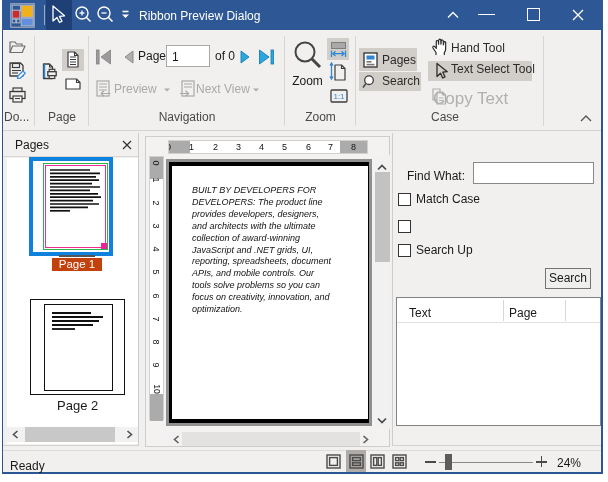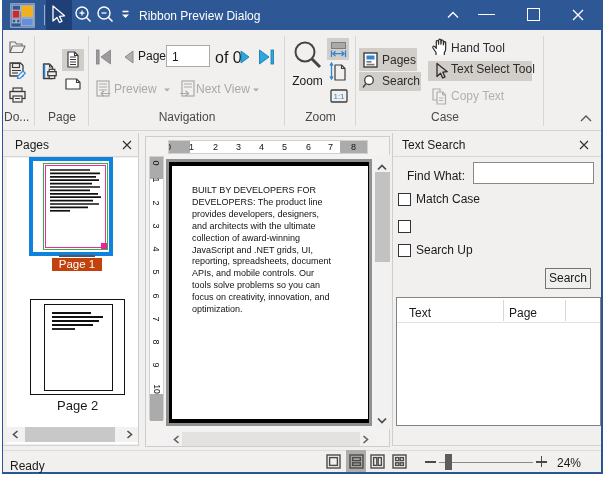--- a/index.html
+++ b/index.html
@@ -117,21 +117,21 @@
 <svg class="abs" style="left:95px;top:49px;" width="18" height="16" viewBox="0 0 18 16">
   <rect x="1.5" y="1" width="2.6" height="14" fill="#9b9b9b" stroke="#818181" stroke-width="0.8"></rect>
   <path d="M15.5 1 L15.5 15 L6 8 Z" fill="#9b9b9b" stroke="#818181" stroke-width="0.8"></path>
 </svg>
 <svg class="abs" style="left:122px;top:50px;" width="14" height="14" viewBox="0 0 14 14">
   <path d="M11 1 L11 13 L3 7 Z" fill="#b0b0b0" stroke="#848484" stroke-width="0.9"></path>
 </svg>
 <div class="abs" style="left:138px;top:49px;font-size:12px;color:#1a1a1a;">Page</div>
 <div class="abs" style="left:166px;top:45px;width:44px;height:22px;background:#fff;border:1px solid #a9a9a9;"></div>
 <div class="abs" style="left:172px;top:50px;font-size:12px;color:#1a1a1a;">1</div>
-<div class="abs" style="left:215px;top:49px;font-size:16px;color:#1a1a1a;">of 0</div>
+<div class="abs" style="left:215px;top:49px;font-size:12px;color:#1a1a1a;">of 0</div>
 <svg class="abs" style="left:238px;top:50px;" width="14" height="14" viewBox="0 0 14 14">
   <path d="M3 1 L3 13 L11 7 Z" fill="#29a8e0" stroke="#1b7db0" stroke-width="0.9"></path>
 </svg>
 <svg class="abs" style="left:257px;top:49px;" width="20" height="16" viewBox="0 0 20 16">
   <path d="M2.5 1 L2.5 15 L12 8 Z" fill="#29a8e0" stroke="#1b7db0" stroke-width="0.9"></path>
   <rect x="14" y="1" width="2.6" height="14" fill="#29a8e0" stroke="#1b7db0" stroke-width="0.8"></rect>
 </svg>
 <svg class="abs" style="left:96px;top:80px;" width="16" height="18" viewBox="0 0 16 18">
   <rect x="1" y="1" width="12" height="15" fill="none" stroke="#a9a9a9" stroke-width="1.2"></rect>
   <line x1="3" y1="4" x2="11" y2="4" stroke="#a9a9a9" stroke-width="1"></line>
@@ -195,21 +195,21 @@
   <path d="M4 1.5 L4 14.5 L7.5 11.2 L9.7 16 L12 14.8 L9.8 10.2 L14.3 9.7 Z" fill="none" stroke="#2b2b2b" stroke-width="1.3" stroke-linejoin="round"></path>
 </svg>
 <div class="abs" style="left:451px;top:62px;font-size:12px;color:#2b2b2b;text-align:center;">Text Select Tool</div>
 <svg class="abs" style="left:432px;top:88px;" width="16" height="17" viewBox="0 0 16 17">
   <path d="M1 1 L8 1 L8 12 L1 12 Z" fill="#f1f0ee" stroke="#adadad" stroke-width="1.2"></path>
   <path d="M5 4 L10.5 4 L13.5 7 L13.5 16 L5 16 Z" fill="#f1f0ee" stroke="#adadad" stroke-width="1.2" stroke-linejoin="round"></path>
   <path d="M10.5 4 L10.5 7 L13.5 7" fill="none" stroke="#adadad" stroke-width="1"></path>
   <line x1="7" y1="10" x2="11.5" y2="10" stroke="#adadad" stroke-width="0.9"></line>
   <line x1="7" y1="12.5" x2="11.5" y2="12.5" stroke="#adadad" stroke-width="0.9"></line>
 </svg>
-<div class="abs" style="left:451px;top:89px;font-size:12px;color:#b0b0b0;text-align:right;">Copy Text</div>
+<div class="abs" style="left:433px;top:89px;font-size:17px;color:#b0b0b0;text-align:right;">Copy Text</div>
 
 <div class="abs" style="left:3px;top:133px;width:136px;height:313px;background:#f1f0ee;border-right:1px solid #cfcdcb;border-bottom:1px solid #d5d3d1;">
   <div style="position:absolute;left:0;top:0;width:100%;height:24px;border-bottom:1px solid #d9d7d5;">
     <div style="position:absolute;left:12px;top:5px;font-size:12px;color:#1a1a1a;">Pages</div>
     <svg style="position:absolute;left:118px;top:6px;" width="12" height="12" viewBox="0 0 12 12">
         <path d="M2 2 L10 10 M10 2 L2 10" stroke="#333" stroke-width="1.2"></path>
       </svg>
   </div>
   <div style="position:absolute;left:4px;top:25px;width:131px;height:286px;background:#fff;"></div>
 
@@ -290,21 +290,21 @@
     <span style="position:absolute;left:3px;top:64px;transform:rotate(90deg);">3</span>
     <span style="position:absolute;left:3px;top:87px;transform:rotate(90deg);">4</span>
     <span style="position:absolute;left:3px;top:110px;transform:rotate(90deg);">5</span>
     <span style="position:absolute;left:3px;top:134px;transform:rotate(90deg);">6</span>
     <span style="position:absolute;left:3px;top:157px;transform:rotate(90deg);">7</span>
     <span style="position:absolute;left:3px;top:180px;transform:rotate(90deg);">8</span>
     <span style="position:absolute;left:3px;top:203px;transform:rotate(90deg);">9</span>
     <span style="position:absolute;left:2px;top:227px;transform:rotate(90deg);font-size:8.5px;">10</span>
   </div>
 
-  <div style="position:absolute;left:20px;top:22px;width:206px;height:267px;background:#8f8f8f;">
+  <div style="position:absolute;left:20px;top:22px;width:206px;height:267px;background:#8f8f8f;font-style:italic;">
     <div style="position:absolute;left:3px;top:3px;right:3px;bottom:3px;background:#000;"></div>
     <div style="position:absolute;left:6px;top:6.5px;right:4.5px;bottom:7px;background:#fff;"></div>
     <div style="position:absolute;left:26px;top:26px;width:170px;font-size:9px;line-height:11.9px;color:#111;white-space:nowrap;">BUILT BY DEVELOPERS FOR<br>DEVELOPERS: The product line<br>provides developers, designers,<br>and architects with the ultimate<br>collection of award-winning<br>JavaScript and .NET grids, UI,<br>reporting, spreadsheets, document<br>APIs, and mobile controls. Our<br>tools solve problems so you can<br>focus on creativity, innovation, and<br>optimization.</div>
   </div>
 
   <div style="position:absolute;left:229px;top:18px;width:15px;height:274px;background:#f1f1f1;">
     <svg style="position:absolute;left:2px;top:8px;" width="10" height="9" viewBox="0 0 10 9">
         <path d="M1 6.5 L5 2.5 L9 6.5" fill="none" stroke="#4a4a4a" stroke-width="1.7"></path>
       </svg>
     <div style="position:absolute;left:0;top:17px;width:15px;height:90px;background:#c2c2c2;"></div>
@@ -317,26 +317,20 @@
     <svg style="position:absolute;left:5px;top:3px;" width="9" height="9" viewBox="0 0 9 9">
         <path d="M6.5 1 L2.5 4.5 L6.5 8" fill="none" stroke="#5f5f5f" stroke-width="1.6"></path>
       </svg>
     <div style="position:absolute;left:15px;top:0;width:178px;height:14px;background:#e3e2e0;"></div>
     <svg style="position:absolute;right:5px;top:3px;" width="9" height="9" viewBox="0 0 9 9">
         <path d="M2.5 1 L6.5 4.5 L2.5 8" fill="none" stroke="#5f5f5f" stroke-width="1.6"></path>
       </svg>
   </div>
 </div>
 <div class="abs" style="left:392px;top:133px;width:209px;height:313px;background:#f1f0ee;border-left:1px solid #cfcdcb;border-bottom:1px solid #d5d3d1;">
-  <div style="position:absolute;left:0;top:0;width:100%;height:24px;border-bottom:1px solid #d9d7d5;">
-    <div style="position:absolute;left:9px;top:5px;font-size:12px;color:#1a1a1a;">Text Search</div>
-    <svg style="position:absolute;right:11px;top:6px;" width="12" height="12" viewBox="0 0 12 12">
-        <path d="M2 2 L10 10 M10 2 L2 10" stroke="#333" stroke-width="1.2"></path>
-      </svg>
-  </div>
   <div style="position:absolute;left:14px;top:36px;font-size:12px;color:#1a1a1a;">Find What:</div>
   <div style="position:absolute;left:80px;top:29px;width:121px;height:22px;background:#fff;border:1px solid #898989;"></div>
   <div style="position:absolute;left:5px;top:60px;width:13px;height:13px;background:#fff;border:1px solid #333;"></div>
   <div style="position:absolute;left:23px;top:59px;font-size:12px;color:#1a1a1a;">Match Case</div>
   <div style="position:absolute;left:5px;top:87px;width:13px;height:13px;background:#fff;border:1px solid #333;"></div>
   <div style="position:absolute;left:5px;top:111px;width:13px;height:13px;background:#fff;border:1px solid #333;"></div>
   <div style="position:absolute;left:23px;top:110px;font-size:12px;color:#1a1a1a;">Search Up</div>
   <div style="position:absolute;left:152px;top:135px;width:46px;height:21px;background:#efefee;border:1px solid #747474;font-size:12px;color:#1a1a1a;text-align:center;line-height:19px;">Search</div>
   <div style="position:absolute;left:3px;top:164px;width:205px;height:129px;background:#fff;border:1px solid #828282;">
     <div style="position:absolute;left:12px;top:8px;font-size:12px;color:#1a1a1a;">Text</div>

